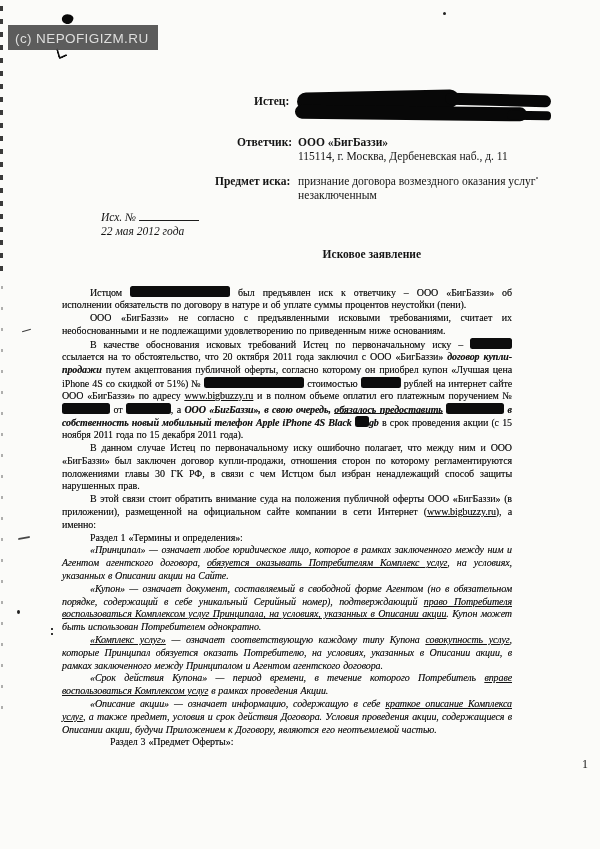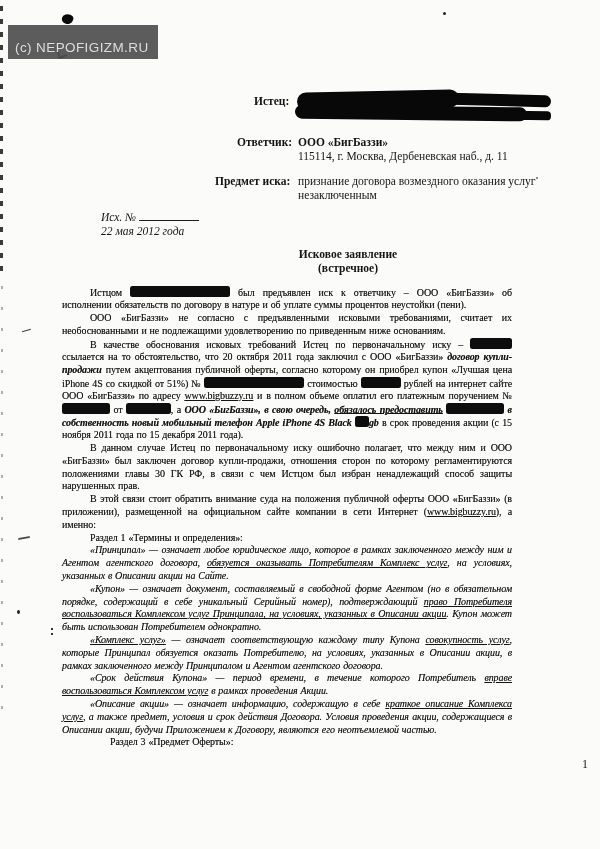--- a/index.html
+++ b/index.html
@@ -8,41 +8,41 @@
     background:#fbfbf9;
     font-family:"Liberation Serif", serif;
     color:#141414; overflow:hidden;
   }
   .abs{position:absolute;}
   .b{font-weight:bold;}
   .i{font-style:italic;}
   .u{text-decoration:underline;}
   
   .watermark{
-    left:8px; top:25px; height:22px; padding:12px 9px 0 7px;
+    left:8px; top:25px; height:22px; padding:3px 9px 0 7px;
     background:rgba(78,78,78,0.92); color:#dededd;
     font-family:"Liberation Sans", sans-serif; font-size:13.5px;
     line-height:22px; letter-spacing:0.4px; white-space:nowrap;
   }
   
   .court{left:298px; top:42px; font-size:11.5px; line-height:13.9px; font-weight:bold; white-space:nowrap;}
   .label{font-size:11.5px; font-weight:bold; white-space:nowrap;}
   .val{font-size:11.5px; white-space:nowrap;}
   
   .blob{left:295px; top:90px; width:258px; height:38px;}
   .blob div{position:absolute; background:#080808;}
   .blob .b1{left:2px; top:1px; width:162px; height:18px; border-radius:9px; transform:rotate(-1.2deg);}
   .blob .b2{left:150px; top:4px; width:106px; height:12px; border-radius:6px; transform:rotate(1.6deg);}
   .blob .b3{left:0px; top:16px; width:232px; height:14px; border-radius:7px; transform:rotate(0.7deg);}
   .blob .b4{left:212px; top:21px; width:44px; height:9px; border-radius:4px; transform:rotate(1deg);}
   
   .ref{left:101px; top:210px; font-size:11.5px; font-style:italic; line-height:14px; white-space:nowrap;}
   .ref-line{display:inline-block; width:60px; border-bottom:1.2px solid #1c1c1c; height:10px;}
   
-  .title{left:275px; top:247px; width:146px; text-align:center; font-weight:bold; font-size:11.5px; line-height:14px;}
+  .title{left:275px; top:247px; width:146px; text-align:right; font-weight:bold; font-size:11.5px; line-height:14px;}
   
   .body-text{
     left:62px; top:286px; width:450px;
     font-size:10px; line-height:12.8px; text-align:justify;
     letter-spacing:-0.1px; word-spacing:0.5px;
     text-shadow:0 0 0.3px rgba(10,10,10,0.55);
   }
   .body-text p{margin:0; text-indent:28px;}
   .body-text p.sect2{text-indent:48px;}
   .redact{display:inline-block; height:11px; background:#0d0d0d; border-radius:2.5px; vertical-align:-1.5px;}
@@ -100,21 +100,20 @@
   <div class="abs val" style="left:298px;top:175px;">признание договора возмездного оказания услуг</div>
   <div class="abs val" style="left:298px;top:189px;">незаключенным</div>
 
   <div class="abs ref">
     <div><span>Исх. №</span> <span class="ref-line"></span></div>
     <div>22 мая 2012 года</div>
   </div>
 
   <div class="abs title">
     <div>Исковое заявление</div>
-    <div>(встречное)</div>
   </div>
 
   <div class="abs body-text">
       <p><span>Истцом </span><span class="redact" style="width: 100px;"></span><span> был предъявлен иск к ответчику – ООО «БигБаззи» об исполнении обязательств по договору в натуре и об уплате суммы процентов неустойки (пени).</span></p>
       <p><span>ООО «БигБаззи» не согласно с предъявленными исковыми требованиями, считает их необоснованными и не подлежащими удовлетворению по приведенным ниже основаниям.</span></p>
       <p><span>В качестве обоснования исковых требований Истец по первоначальному иску – </span><span class="redact" style="width: 42px;"></span><span> ссылается на то обстоятельство, что 20 октября 2011 года заключил с ООО «БигБаззи» </span><span class="b i">договор купли-продажи</span><span> путем акцептования публичной оферты, согласно которому он приобрел купон «Лучшая цена iPhone 4S со скидкой от 51%) № </span><span class="redact" style="width: 100px;"></span><span> стоимостью </span><span class="redact" style="width: 40px;"></span><span> рублей на интернет сайте ООО «БигБаззи» по адресу </span><span class="u">www.bigbuzzy.ru</span><span> и в полном объеме оплатил его платежным поручением № </span><span class="redact" style="width: 48px;"></span><span> от </span><span class="redact" style="width: 45px;"></span><span>, а </span><span class="b i">ООО «БигБаззи», в свою очередь, </span><span class="b i u">обязалось предоставить</span><span class="b i"> </span><span class="redact" style="width: 58px;"></span><span class="b i"> </span><span class="b i">в собственность новый мобильный телефон Apple iPhone 4S Black </span><span class="redact" style="width: 14px;"></span><span class="b i">gb</span><span> в срок проведения акции (с 15 ноября 2011 года по 15 декабря 2011 года).</span></p>
       <p><span>В данном случае Истец по первоначальному иску ошибочно полагает, что между ним и ООО «БигБаззи» был заключен договор купли-продажи, отношения сторон по которому регламентируются положениями главы 30 ГК РФ, в связи с чем Истцом был избран ненадлежащий способ защиты нарушенных прав.</span></p>
       <p><span>В этой связи стоит обратить внимание суда на положения публичной оферты ООО «БигБаззи» (в приложении), размещенной на официальном сайте компании в сети Интернет (</span><span class="u">www.bigbuzzy.ru</span><span>), а именно:</span></p>
       <p><span>Раздел 1 «Термины и определения»:</span></p>
       <p><span class="i">«Принципал» — означает любое юридическое лицо, которое в рамках заключенного между ним и Агентом агентского договора, </span><span class="i u">обязуется оказывать Потребителям Комплекс услуг</span><span class="i">, на условиях, указанных в Описании акции на Сайте.</span></p>

